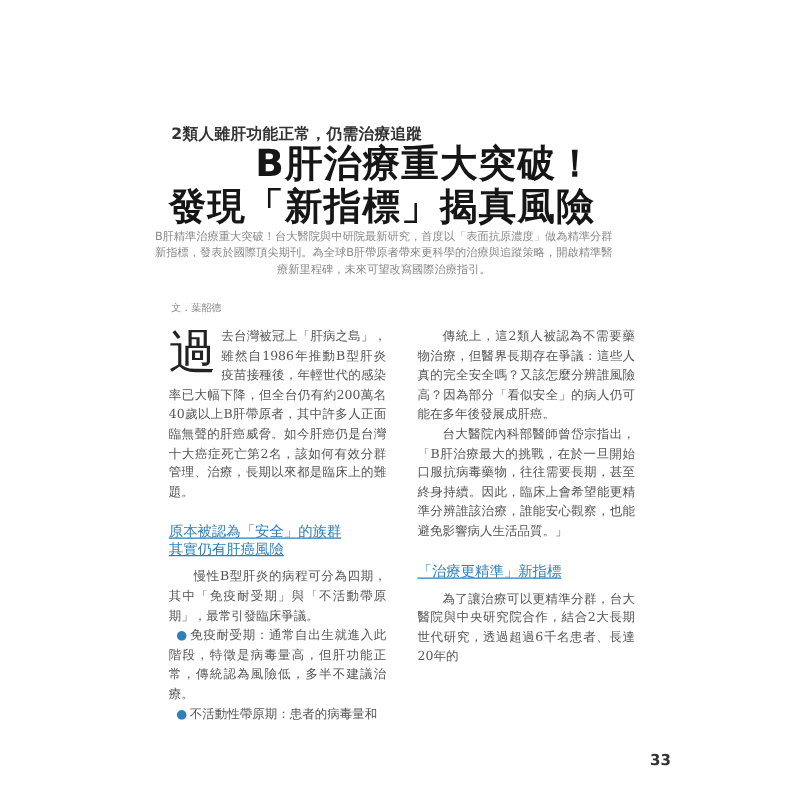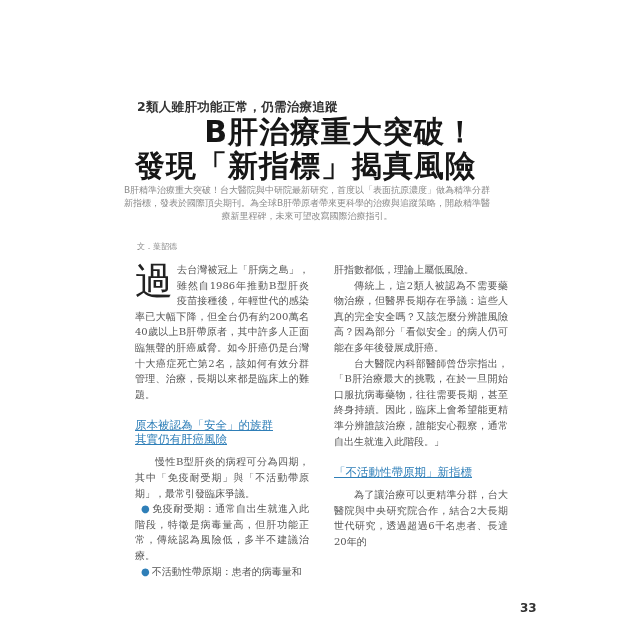--- a/index.html
+++ b/index.html
@@ -39,23 +39,22 @@
     <div class="subhead">
       <div>原本被認為「安全」的族群</div>
       <div>其實仍有肝癌風險</div>
     </div>
     <p class="indent">慢性B型肝炎的病程可分為四期，其中「免疫耐受期」與「不活動帶原期」，最常引發臨床爭議。</p>
     <p class="bullet"><span class="dot">●</span><span>免疫耐受期：通常自出生就進入此階段，特徵是病毒量高，但肝功能正常，傳統認為風險低，多半不建議治療。</span></p>
     <p class="bullet"><span class="dot">●</span><span>不活動性帶原期：患者的病毒量和</span></p>
   </div>
 
   <div class="col right">
-    <p>肝指數都低，理論上屬低風險。</p>
     <p class="indent">傳統上，這2類人被認為不需要藥物治療，但醫界長期存在爭議：這些人真的完全安全嗎？又該怎麼分辨誰風險高？因為部分「看似安全」的病人仍可能在多年後發展成肝癌。</p>
-    <p class="indent">台大醫院內科部醫師曾岱宗指出，「B肝治療最大的挑戰，在於一旦開始口服抗病毒藥物，往往需要長期，甚至終身持續。因此，臨床上會希望能更精準分辨誰該治療，誰能安心觀察，通常自出生就進入此階段。」</p>
+    <p class="indent">台大醫院內科部醫師曾岱宗指出，「B肝治療最大的挑戰，在於一旦開始口服抗病毒藥物，往往需要長期，甚至終身持續。因此，臨床上會希望能更精準分辨誰該治療，誰能安心觀察，也能避免影響病人生活品質。」</p>
     <div class="subhead">
-      <div>「不活動性帶原期」新指標</div>
+      <div>「治療更精準」新指標</div>
     </div>
     <p class="indent">為了讓治療可以更精準分群，台大醫院與中央研究院合作，結合2大長期世代研究，透過超過6千名患者、長達20年的</p>
   </div>
 
   <div class="pagenum">33</div>
 </div>
 
 </body></html>

